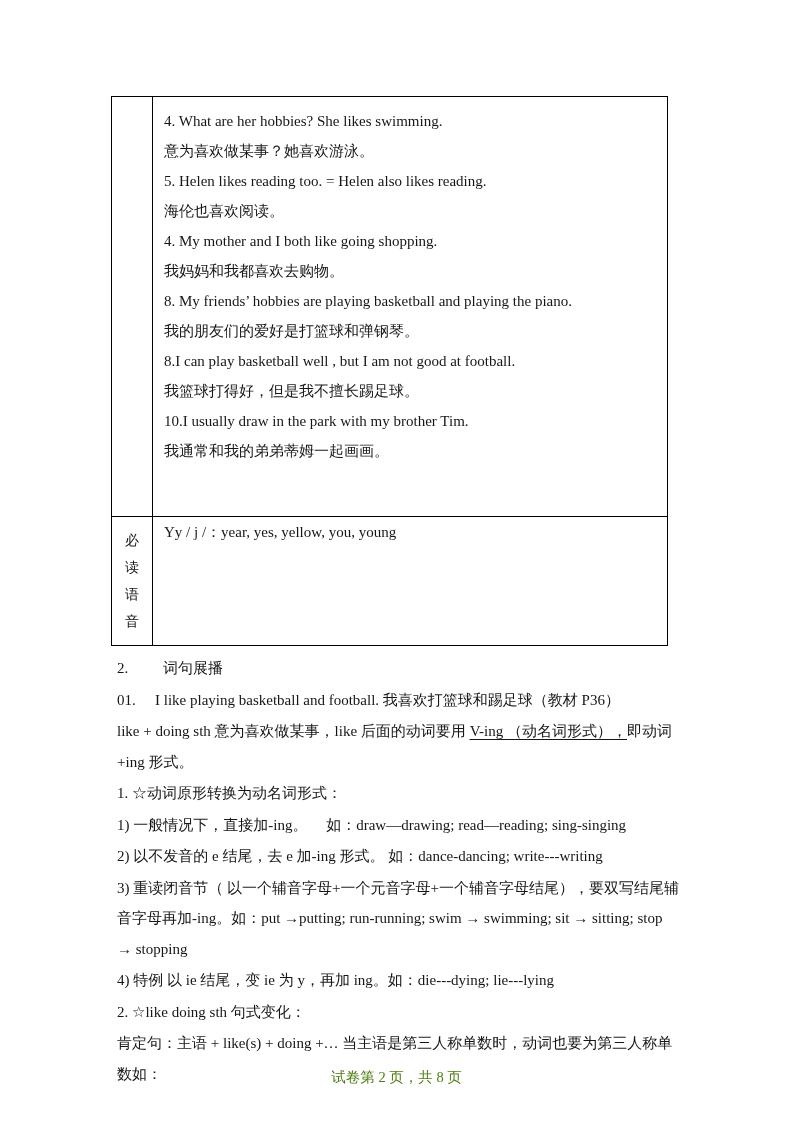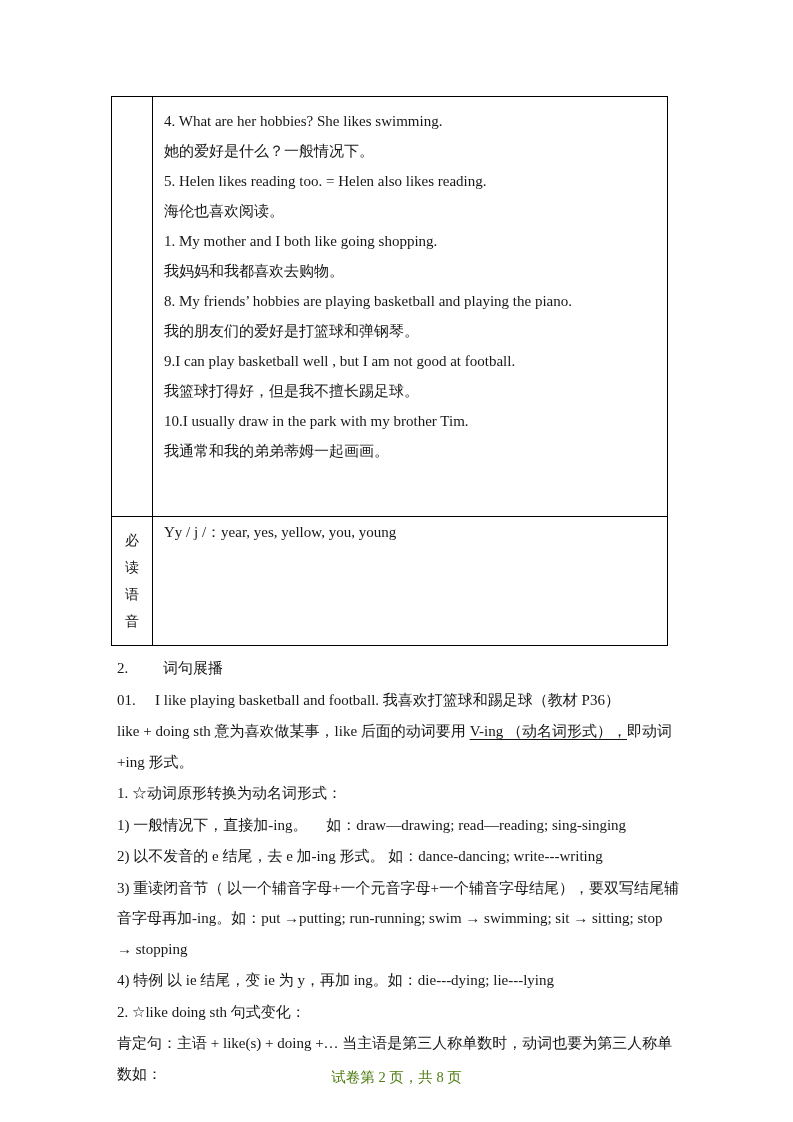--- a/index.html
+++ b/index.html
@@ -86,28 +86,28 @@
 </head>
 <body>
 
 <div class="page">
 
   <div class="doc-table">
     <div class="t-row t-row-1">
       <div class="t-cell t-label"></div>
       <div class="t-cell t-content">
         <p>4. What are her hobbies?  She likes swimming.</p>
-        <p>她的爱好是什么？一般情况下。</p>
+        <p>意为喜欢做某事？她喜欢游泳。</p>
         <p>5. Helen likes reading too. = Helen also likes reading.</p>
         <p>海伦也喜欢阅读。</p>
-        <p>1. My mother and I both like going shopping.</p>
+        <p>4. My mother and I both like going shopping.</p>
         <p>我妈妈和我都喜欢去购物。</p>
         <p>8. My friends’ hobbies are playing basketball and playing the piano.</p>
         <p>我的朋友们的爱好是打篮球和弹钢琴。</p>
-        <p>9.I can play basketball well , but I am not good at football.</p>
+        <p>8.I can play basketball well , but I am not good at football.</p>
         <p>我篮球打得好，但是我不擅长踢足球。</p>
         <p>10.I usually draw in the park with my brother Tim.</p>
         <p>我通常和我的弟弟蒂姆一起画画。</p>
       </div>
     </div>
     <div class="t-row t-row-2">
       <div class="t-cell t-label">
         <span>必</span>
         <span>读</span>
         <span>语</span>

